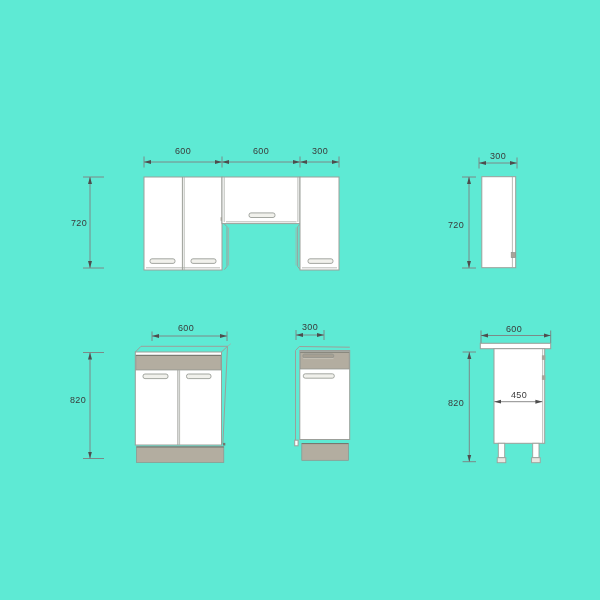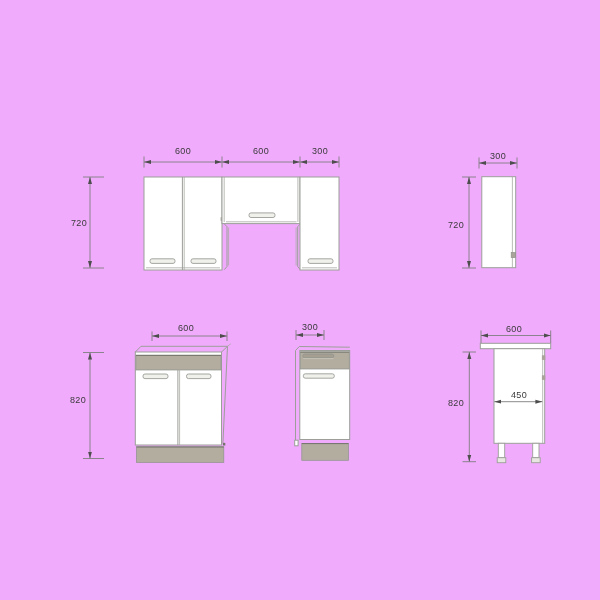--- a/index.html
+++ b/index.html
@@ -1,16 +1,16 @@
 <!DOCTYPE html>
 <html><head>
 <meta charset="utf-8">
 <style>
   html,body{margin:0;padding:0;background:#ffffff;}
-  .canvas{position:relative;width:600px;height:600px;background:#f0abfc;overflow:hidden;
+  .canvas{position:relative;width:600px;height:600px;background:#5eead4;overflow:hidden;
           font-family:"Liberation Sans", sans-serif;}
   svg{position:absolute;left:0;top:0;}
   .outline{fill:#ffffff;stroke:#9c9f99;stroke-width:1;}
   .ln{stroke:#9c9f99;stroke-width:1;fill:none;}
   .ln-thin{stroke:#a8aba5;stroke-width:.8;fill:none;}
   .ln-dark{stroke:#74746c;stroke-width:1;fill:none;}
   .dim{stroke:#7f7f7f;stroke-width:.9;fill:none;}
   .tick{stroke:#7f7f7f;stroke-width:.9;}
   .dimtxt{fill:#3a3a3a;font-size:9px;letter-spacing:.3px;}
   .handle{fill:#f1f1ec;stroke:#8e928c;stroke-width:.8;}

